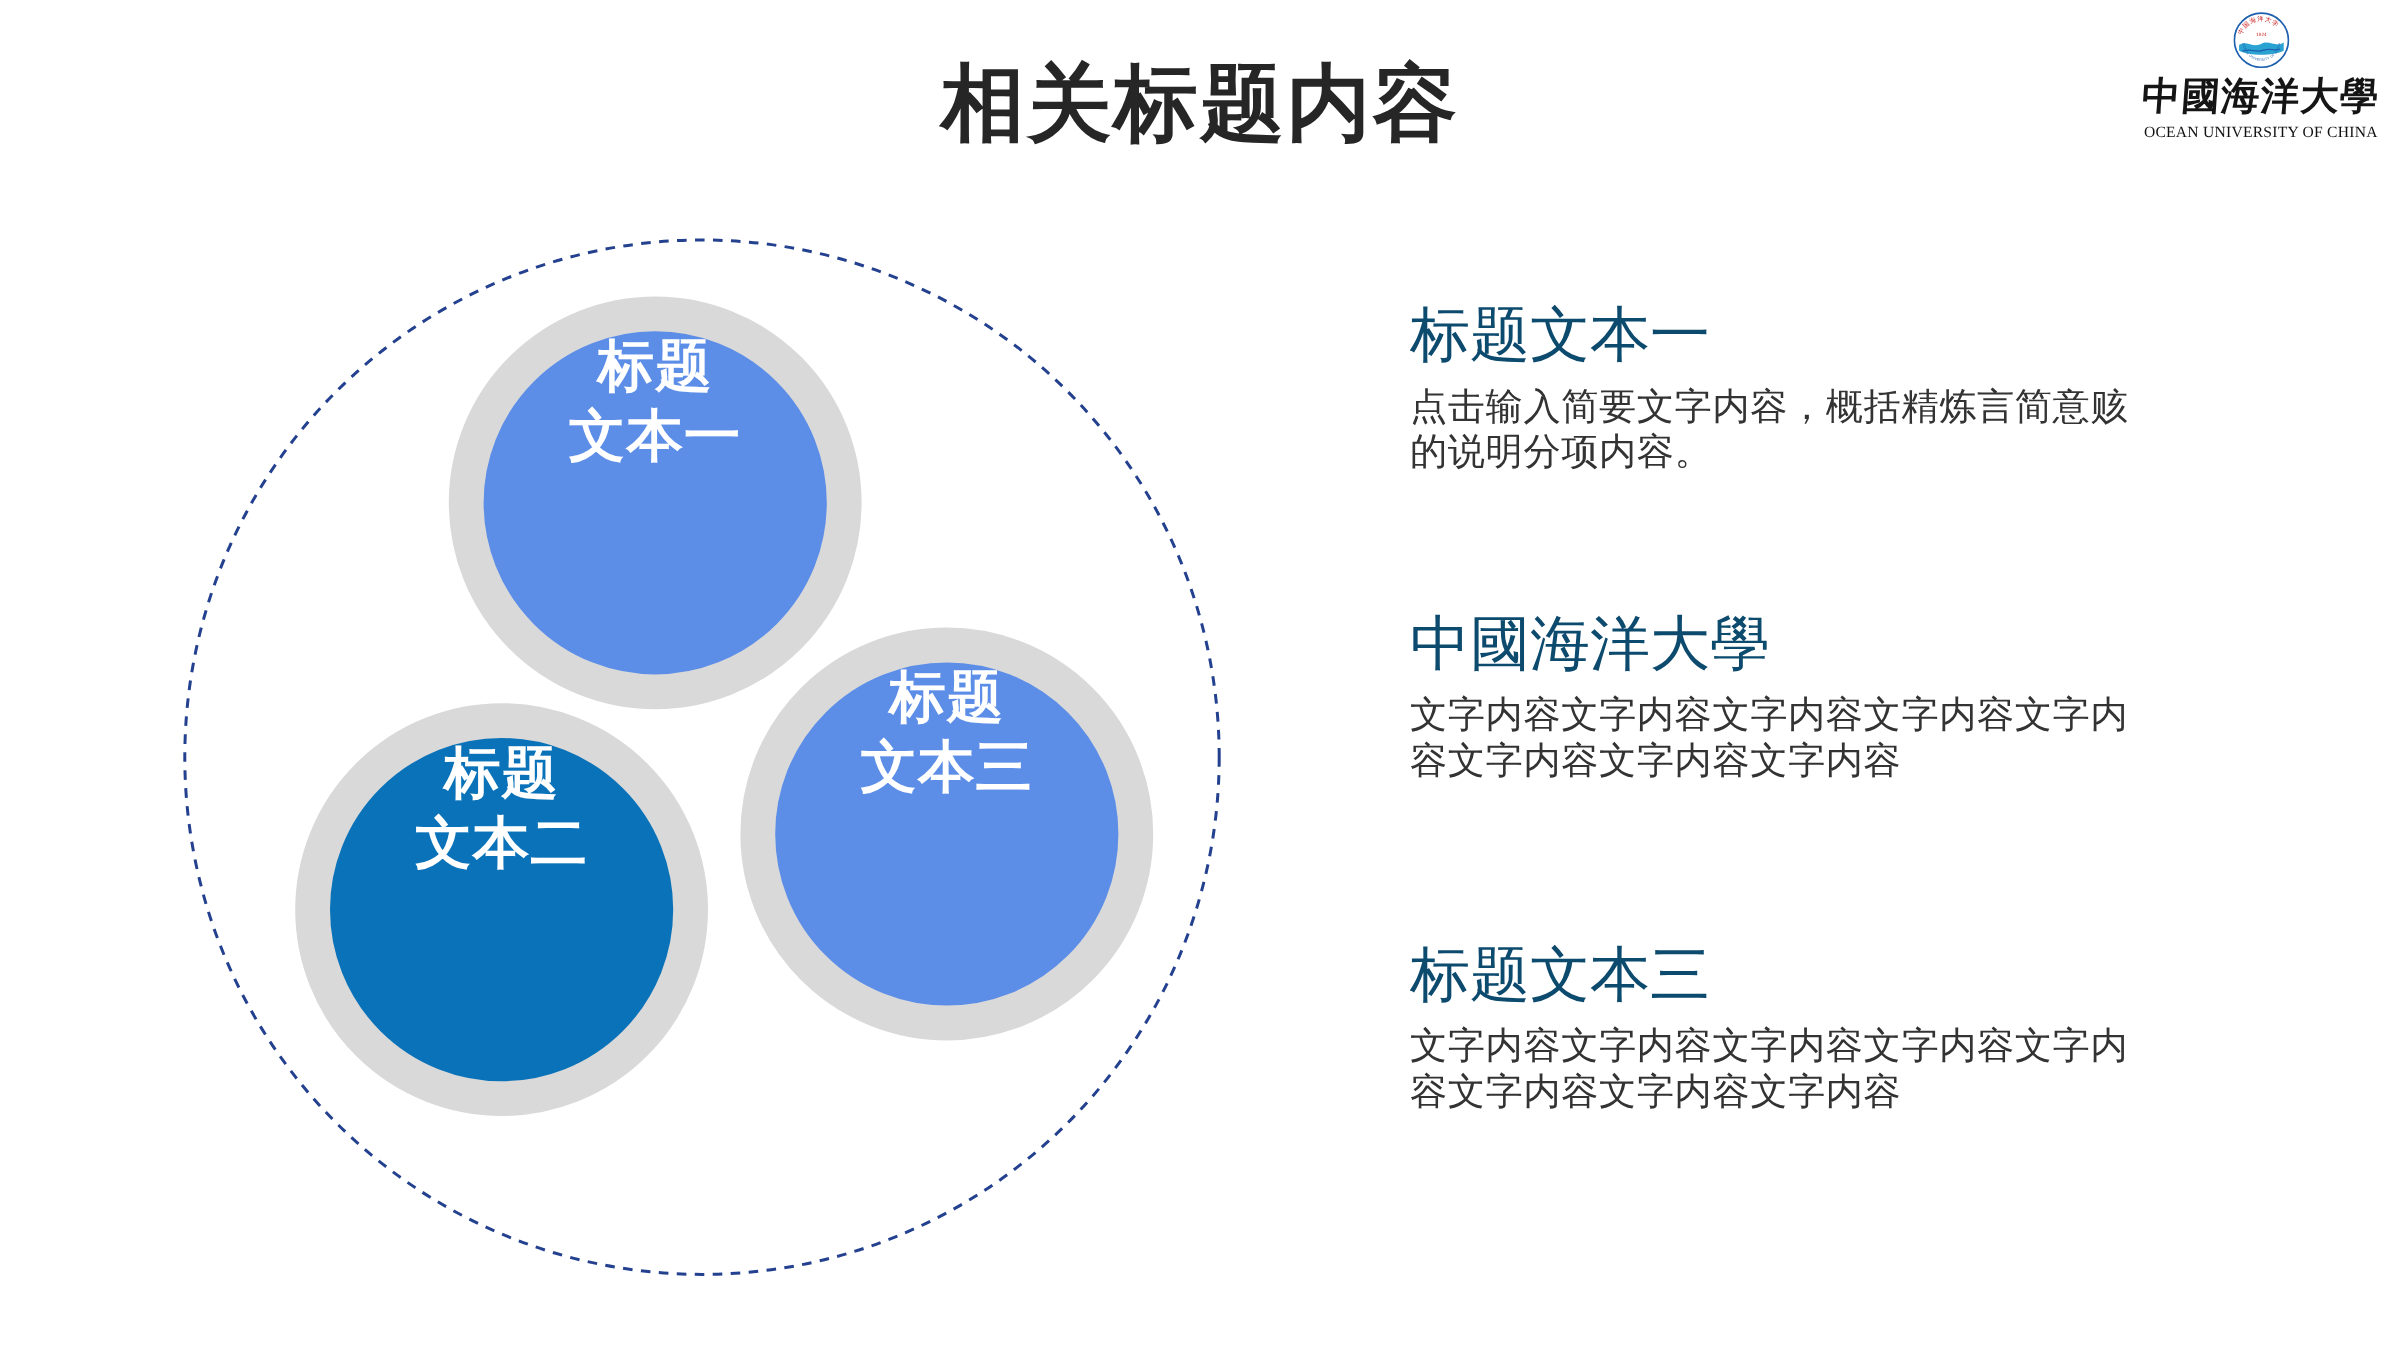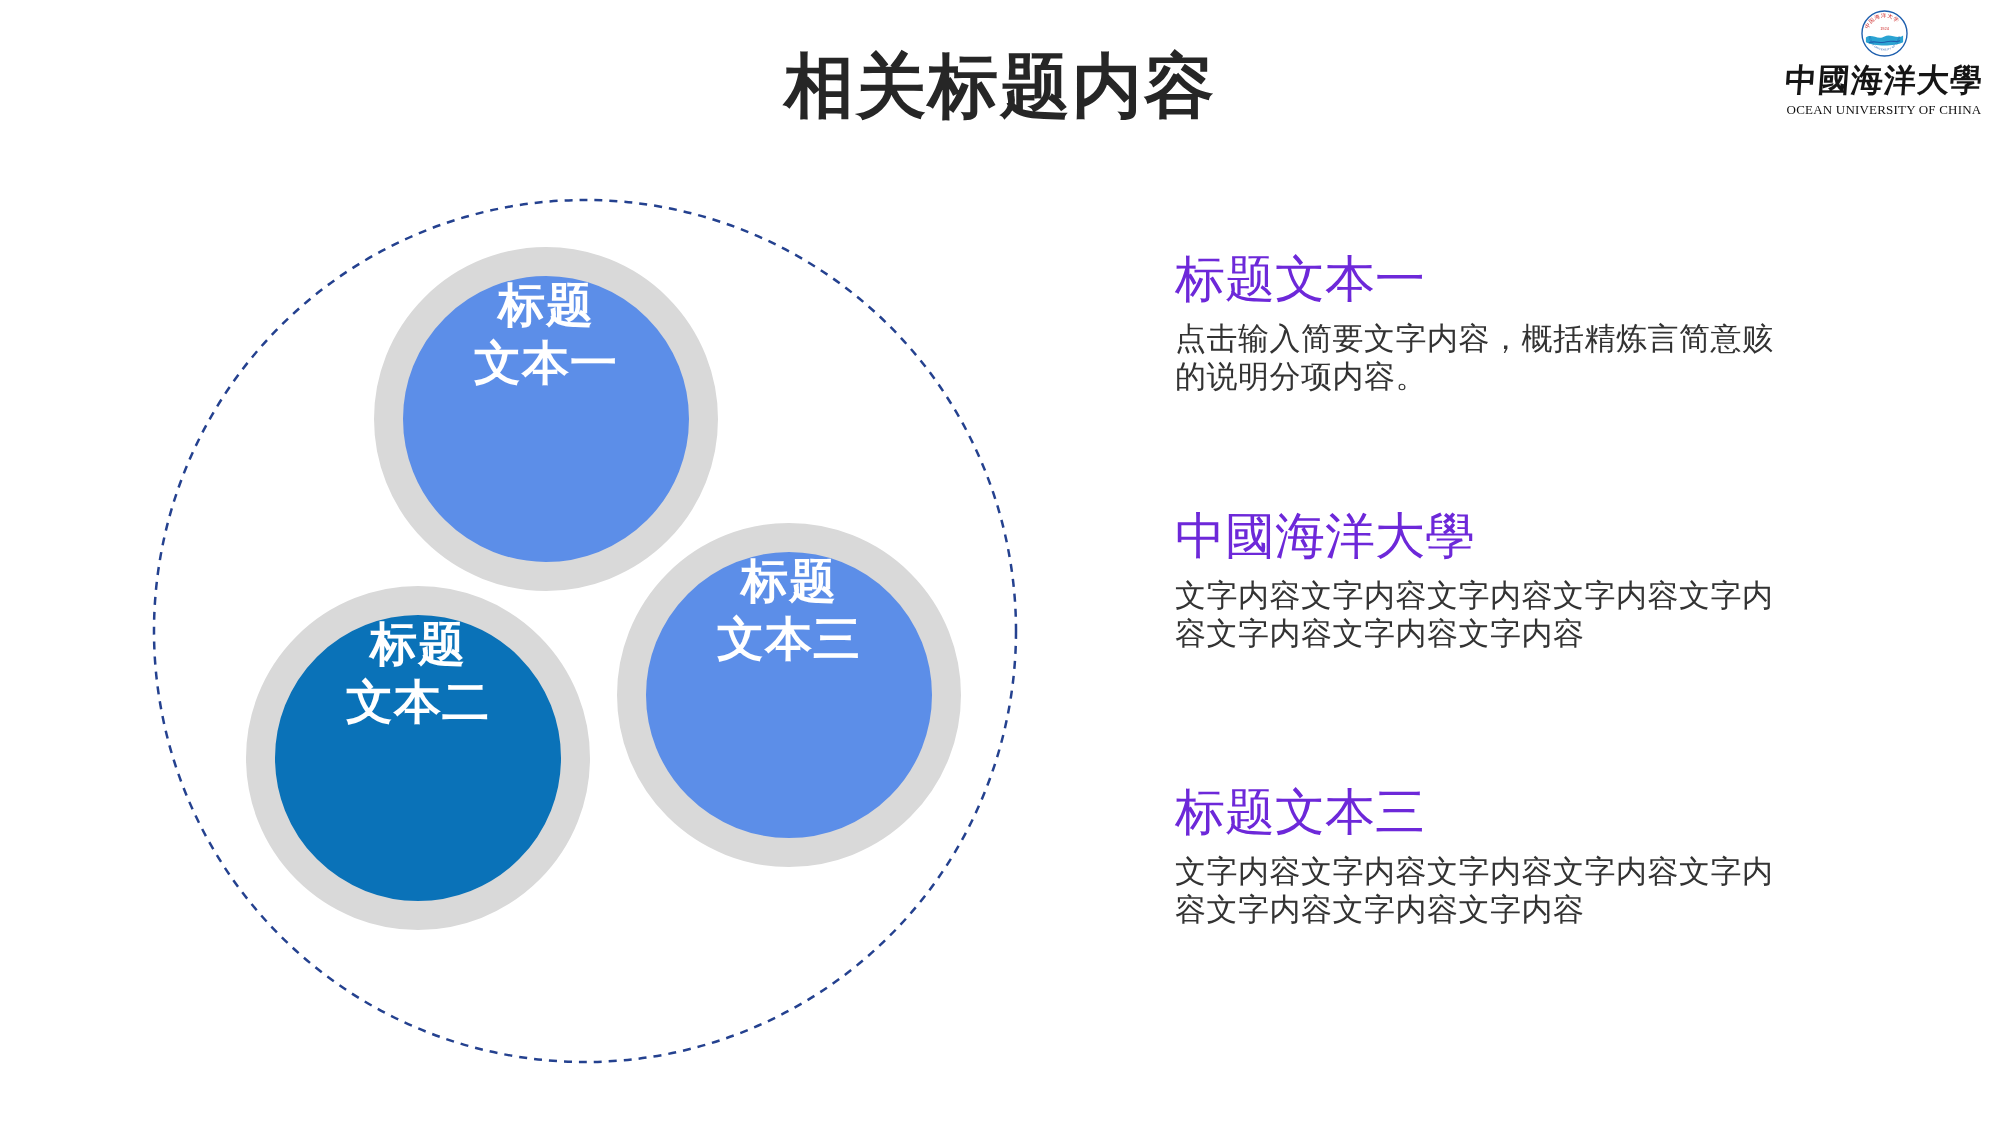--- a/index.html
+++ b/index.html
@@ -30,21 +30,21 @@
   .bubble-three{left:617px;top:523px;}
   .bubble-label{white-space:pre-line;text-align:center;color:#ffffff;
                 font-size:47px;line-height:58px;letter-spacing:1px;}
 
   
   .sections{position:absolute;left:1175px;top:0;width:660px;}
   .section{position:absolute;left:0;width:660px;}
   .section-1{top:250px;}
   .section-2{top:507px;}
   .section-3{top:743px;margin-top:40px;}
-  .section h2{margin:0;font-size:50px;line-height:58px;font-weight:500;color:#6d28d9;}
+  .section h2{margin:0;font-size:50px;line-height:58px;font-weight:500;color:#0c4a6e;}
   .section p{margin:12px 0 0 0;font-size:31px;line-height:38px;color:#333333;
              white-space:pre-line;letter-spacing:0.5px;}
 </style>
 </head>
 <body>
 
 <div class="slide">
 
   <h1 class="title">相关标题内容</h1>
 

